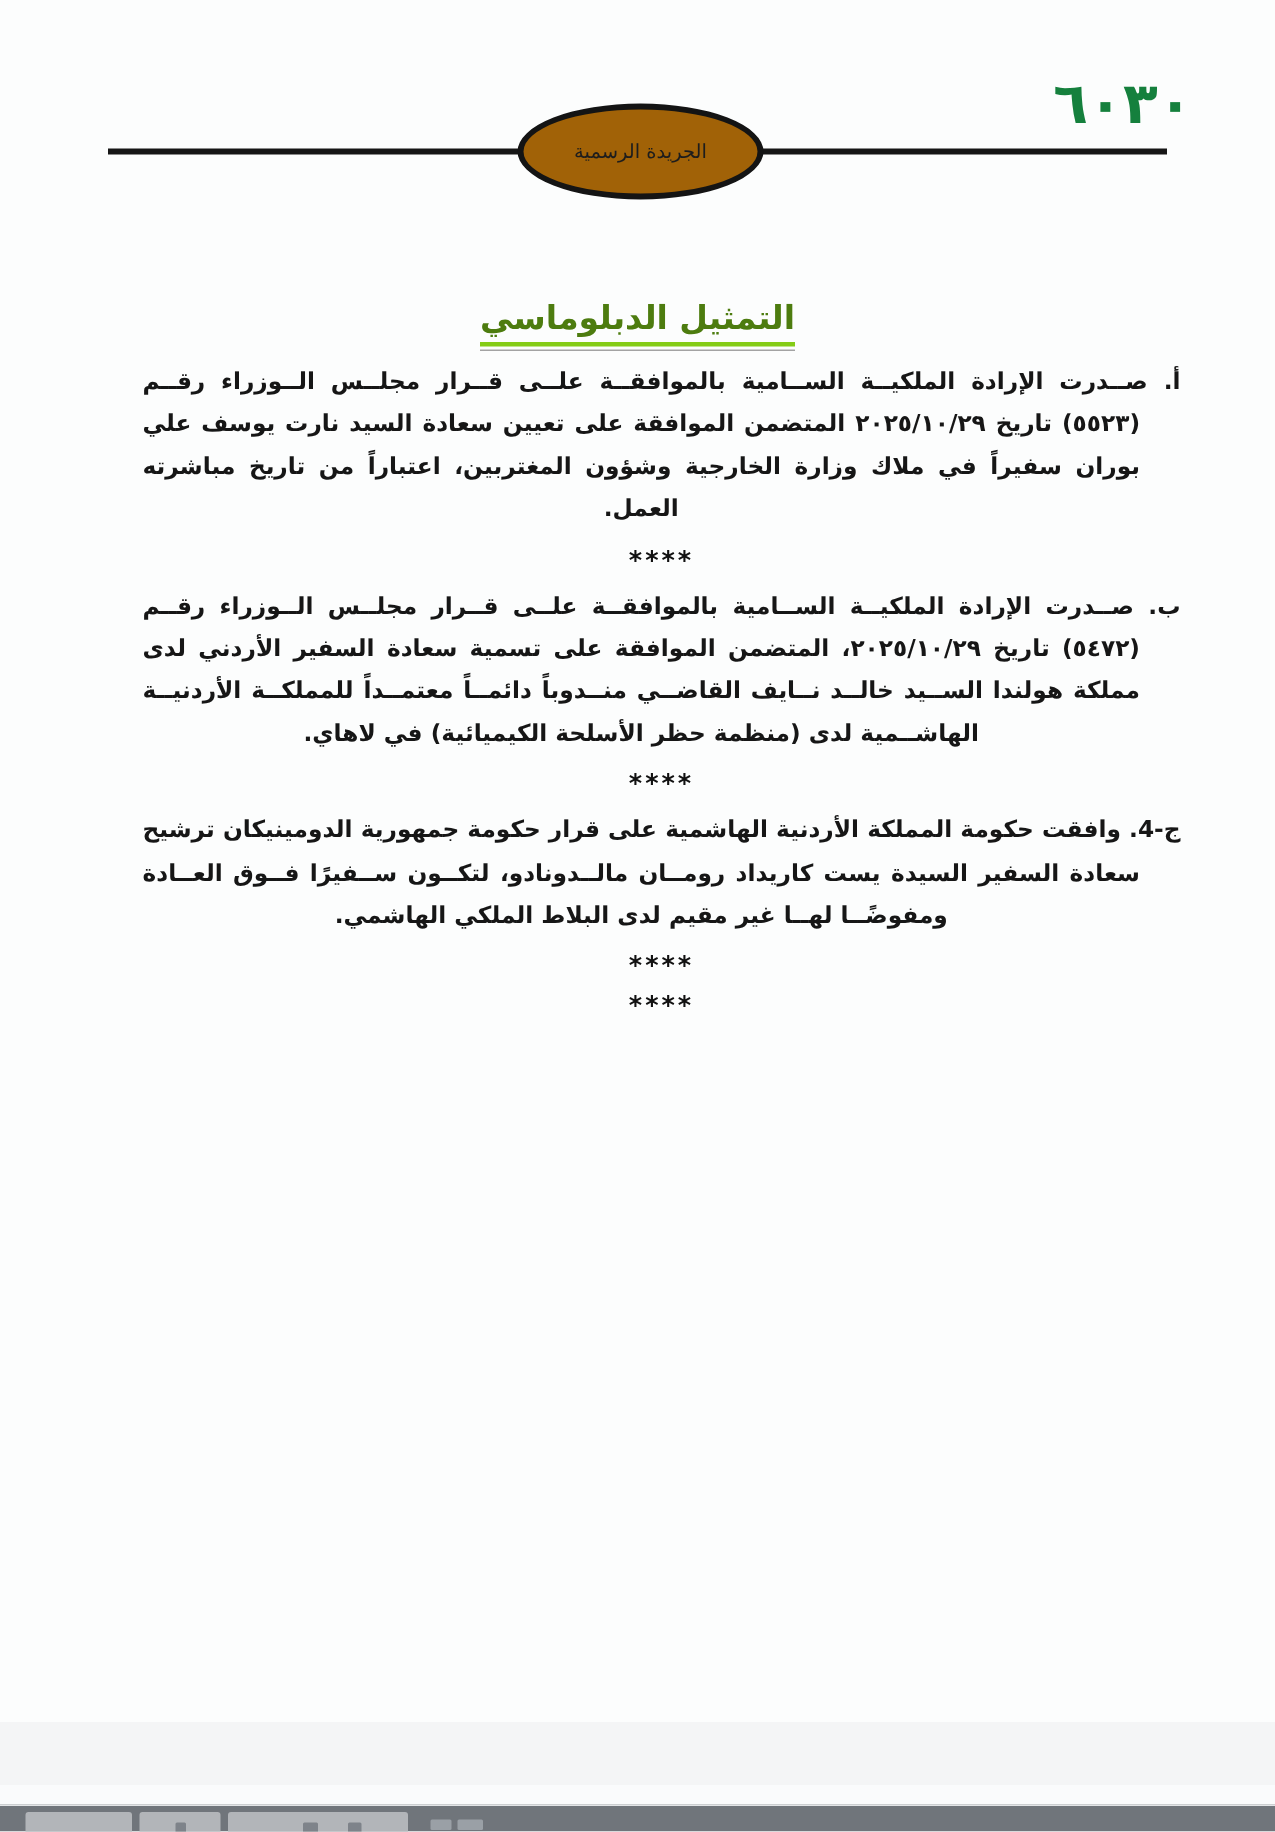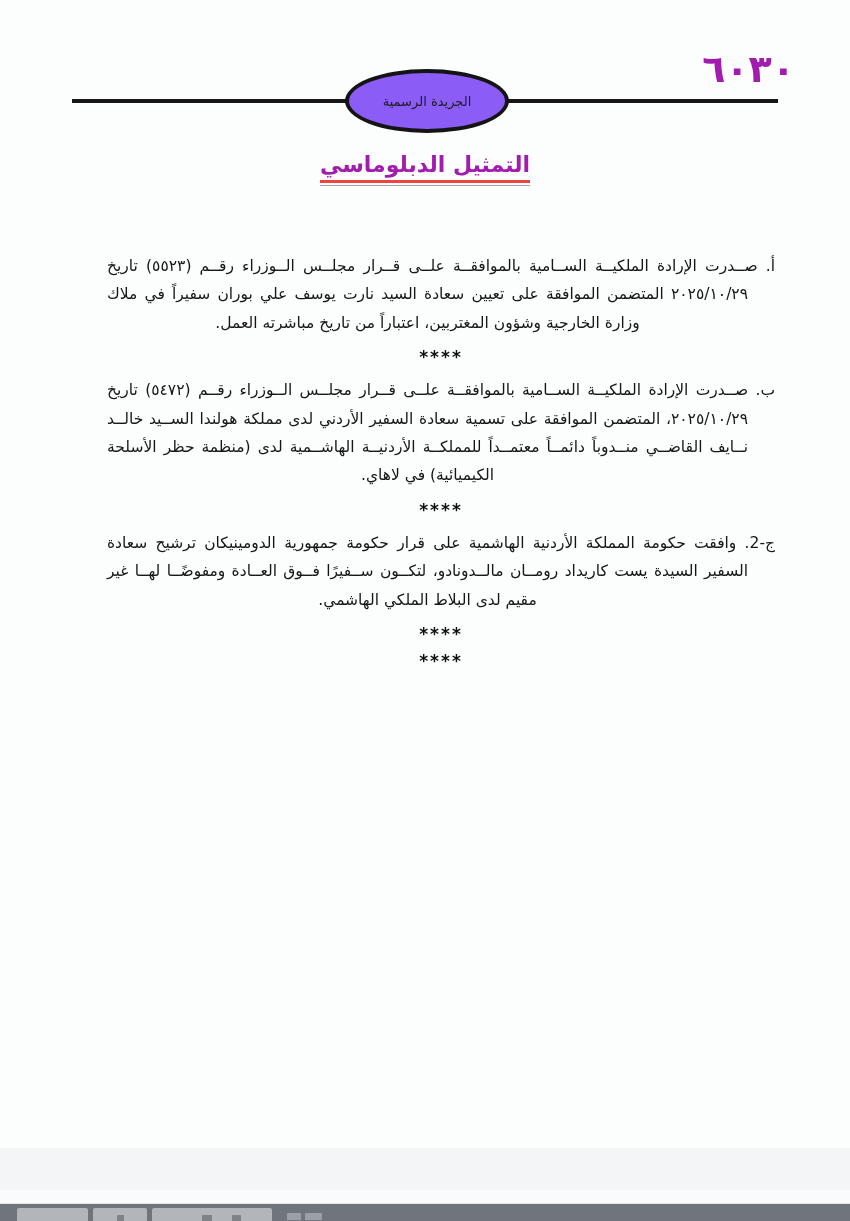--- a/index.html
+++ b/index.html
@@ -11,65 +11,66 @@
   }
   .page {
     position: relative;
     width: 850px; height: 1221px;
     background: #fcfdfd;
     overflow: hidden;
   }
   
   .page-number {
     position: absolute; top: 50px; right: 55px;
-    font-size: 38px; font-weight: bold; color: #a21caf;
+    font-size: 38px; font-weight: bold; color: #15803d;
     direction: rtl; line-height: 1;
   }
   .header-rule {
     position: absolute; top: 99px; left: 72px;
     width: 706px; height: 4px; background: #161616;
   }
   .gazette-seal {
     position: absolute; top: 69px; left: 345px;
     width: 156px; height: 56px;
-    background: #8b5cf6;
+    background: #a16207;
     border: 4px solid #141414;
     border-radius: 50%;
     display: flex; align-items: center; justify-content: center;
     z-index: 2;
   }
   .seal-label {
     font-size: 13px; color: #1d1d1d; direction: rtl; white-space: nowrap;
   }
   
   .title-wrap {
     position: absolute; top: 151px; left: 0; right: 0;
     text-align: center;
   }
   .section-title-outer {
     display: inline-block;
     border-bottom: 1.5px solid #a3a3a3;
     padding-bottom: 2px;
   }
   .section-title {
     display: inline-block;
-    font-size: 22px; font-weight: bold; color: #a21caf;
+    font-size: 22px; font-weight: bold; color: #4d7c0f;
     direction: rtl;
-    border-bottom: 3px solid #ef4444;
+    border-bottom: 3px solid #84cc16;
     padding-bottom: 1px;
     line-height: 1.25;
+    margin-top: 48px;
   }
   
   .content {
     position: absolute; top: 240px; right: 63px; left: 95px;
     direction: rtl; color: #161616;
   }
   .para {
-    margin: 12px;
-    font-size: 15.5px; font-weight: 400;
+    margin: 0;
+    font-size: 15.5px; font-weight: 700;
     line-height: 28.4px;
     text-align: justify;
     text-align-last: center;
     -moz-text-align-last: center;
     padding-right: 27px;
     text-indent: -27px;
   }
   .separator {
     margin: 13px 0 9px 0;
     text-align: center;
@@ -138,21 +139,21 @@
   <div class="content">
 
     <p class="para">أ. صــدرت الإرادة الملكيــة الســامية بالموافقــة علــى قــرار مجلــس الــوزراء رقــم (٥٥٢٣) تاريخ ٢٠٢٥/١٠/٢٩ المتضمن الموافقة على تعيين سعادة السيد نارت يوسف علي بوران سفيراً في ملاك وزارة الخارجية وشؤون المغتربين، اعتباراً من تاريخ مباشرته العمل.</p>
 
     <div class="separator">****</div>
 
     <p class="para">ب. صــدرت الإرادة الملكيــة الســامية بالموافقــة علــى قــرار مجلــس الــوزراء رقــم (٥٤٧٢) تاريخ ٢٠٢٥/١٠/٢٩، المتضمن الموافقة على تسمية سعادة السفير الأردني لدى مملكة هولندا الســيد خالــد نــايف القاضــي منــدوباً دائمــاً معتمــداً للمملكــة الأردنيــة الهاشــمية لدى (منظمة حظر الأسلحة الكيميائية) في لاهاي.</p>
 
     <div class="separator">****</div>
 
-    <p class="para">ج-2. وافقت حكومة المملكة الأردنية الهاشمية على قرار حكومة جمهورية الدومينيكان ترشيح سعادة السفير السيدة يست كاريداد رومــان مالــدونادو، لتكــون ســفيرًا فــوق العــادة ومفوضًــا لهــا غير مقيم لدى البلاط الملكي الهاشمي.</p>
+    <p class="para">ج-4. وافقت حكومة المملكة الأردنية الهاشمية على قرار حكومة جمهورية الدومينيكان ترشيح سعادة السفير السيدة يست كاريداد رومــان مالــدونادو، لتكــون ســفيرًا فــوق العــادة ومفوضًــا لهــا غير مقيم لدى البلاط الملكي الهاشمي.</p>
 
     <div class="separator">****</div>
 
 
     <div class="separator">****</div>
 
 
   </div>
 
   <div class="lower-strip-gray"></div>

